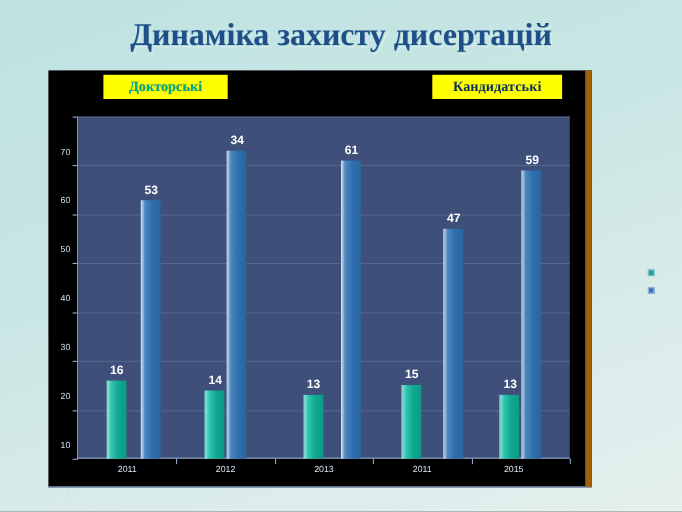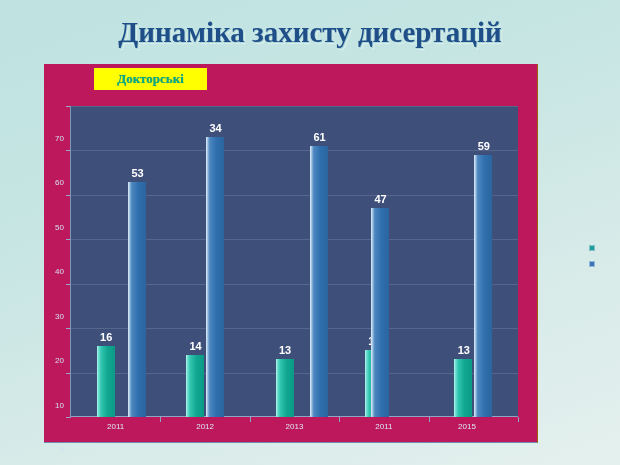--- a/index.html
+++ b/index.html
@@ -31,22 +31,22 @@
     white-space: nowrap;
   }
 
   
   #chart-panel {
     position: absolute;
     left: 44px;
     top: 64px;
     width: 494px;
     height: 379px;
-    background: #be185d;
-    border-right: 1px solid #a16207;
+    background: #000000;
+    border-right: 6px solid #a16207;
     border-bottom: 1px solid #6d8cb2;
     box-sizing: border-box;
   }
 
   
   .legend-chip {
     position: absolute;
     background: #ffff00;
     font-family: "Liberation Serif", serif;
     font-weight: bold;
@@ -194,20 +194,21 @@
   }
 </style>
 </head>
 <body>
 
 <div id="slide-title">Динаміка захисту дисертацій</div>
 
 <div id="chart-panel">
 
   <div class="legend-chip" id="legend-doctoral">Докторські</div>
+  <div class="legend-chip" id="legend-candidate">Кандидатські</div>
 
   <div class="y-label-wrap" id="y-axis-labels">
       <div class="y-tick-label" style="top: 353px;">0</div>
       <div class="y-tick-mark" style="top: 353px;"></div>
       <div class="y-tick-label" style="top: 308.571px;">10</div>
       <div class="y-tick-mark" style="top: 308.571px;"></div>
       <div class="y-tick-label" style="top: 264.143px;">20</div>
       <div class="y-tick-mark" style="top: 264.143px;"></div>
       <div class="y-tick-label" style="top: 219.714px;">30</div>
       <div class="y-tick-mark" style="top: 219.714px;"></div>
@@ -248,21 +249,21 @@
         </div>
         <div class="bar bar-doctoral" style="height: 57.7571px; left: 204.5px;">
           <div class="bar-label">13</div>
         </div>
         <div class="bar bar-candidate" style="height: 271.014px; left: 239px;">
           <div class="bar-label">61</div>
         </div>
         <div class="bar bar-doctoral" style="height: 66.6429px; left: 293.9px;">
           <div class="bar-label">15</div>
         </div>
-        <div class="bar bar-candidate" style="height: 208.814px; left: 300px;">
+        <div class="bar bar-candidate" style="height: 208.814px; left: 332px;">
           <div class="bar-label">47</div>
         </div>
         <div class="bar bar-doctoral" style="height: 57.7571px; left: 383.3px;">
           <div class="bar-label">13</div>
         </div>
         <div class="bar bar-candidate" style="height: 262.129px; left: 403.3px;">
           <div class="bar-label">59</div>
         </div>
       </div>
   </div>

